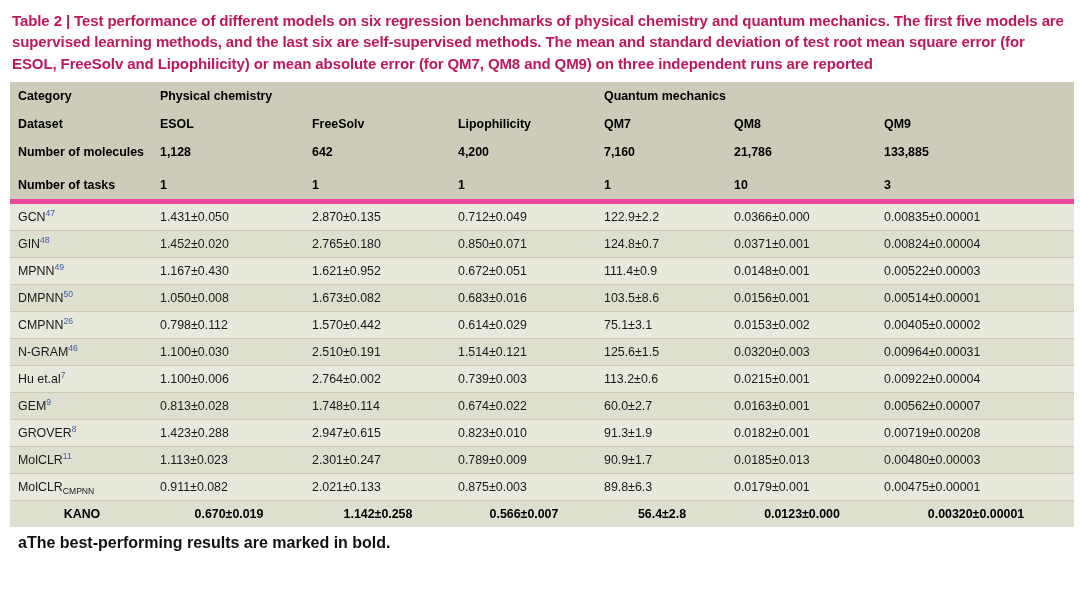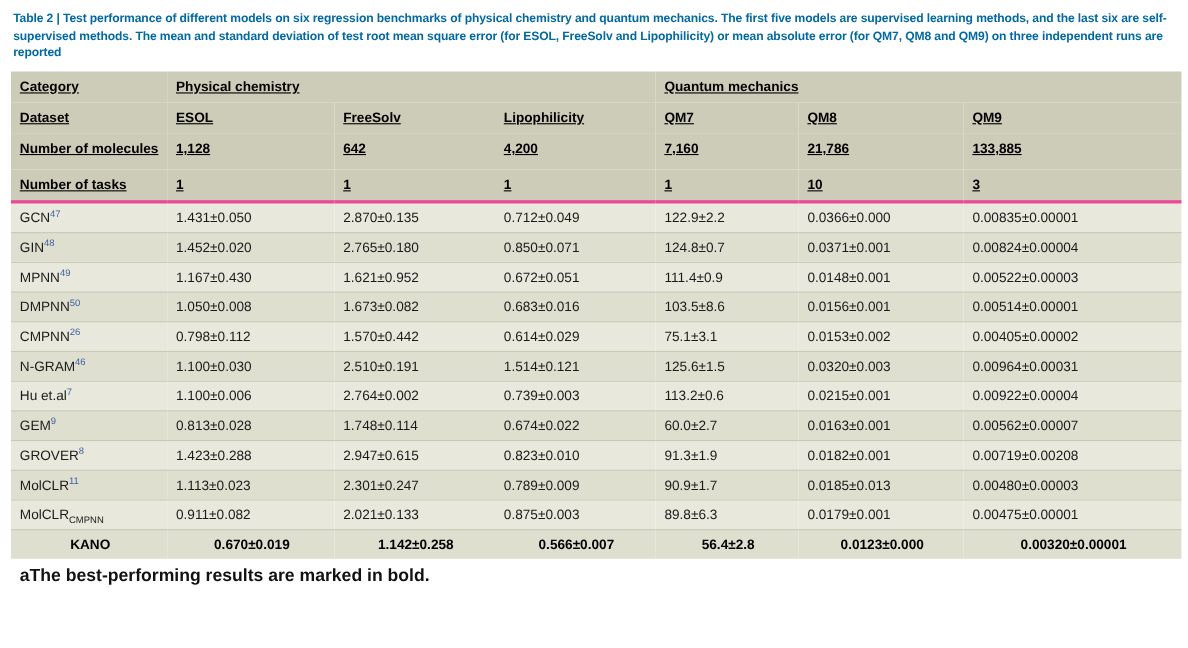--- a/index.html
+++ b/index.html
@@ -13,25 +13,25 @@
     height: 589px;
     font-family: "Liberation Sans", sans-serif;
     color: #111111;
     overflow: hidden;
   }
   .page {
     width: 1080px;
     padding: 8px 8px 0 8px;
   }
   .caption {
-    font-size: 11px;
+    font-size: 15px;
     font-weight: bold;
     line-height: 1.42;
     letter-spacing: -0.1px;
-    color: #0369a1;
+    color: #be185d;
     padding: 2px 4px 8px 4px;
     width: 1064px;
   }
   table.tbl {
     border-collapse: collapse;
     width: 1064px;
     margin: 0 2px;
     table-layout: fixed;
   }
   table.tbl td, table.tbl th {
@@ -47,26 +47,25 @@
   col.c3 { width: 146px; }
   col.c4 { width: 130px; }
   col.c5 { width: 150px; }
   col.c6 { width: 198px; }
 
   thead.head-block tr { background: #ccccb8; }
   thead.head-block td {
     font-weight: bold;
     font-size: 12.4px;
     color: #000000;
-    text-decoration: underline;
   }
   tr.group-row td { padding-top: 7px; padding-bottom: 7px; }
   tr.numbers-row td { padding-top: 6px; padding-bottom: 10px; line-height: 1.35; }
   tr.tasks-row td {
-    border-bottom: 3px solid #ec4899;
+    border-bottom: 5px solid #ec4899;
     padding-top: 7px;
     padding-bottom: 7px;
   }
   tbody.body-block tr { background: #e8e8dc; margin-left: 32px; }
   tbody.body-block tr.alt { background: #dfdfd0; }
   tbody.body-block td {
     border-bottom: 1px solid #c9c9b6;
     font-size: 12.4px;
     color: #1a1a1a;
     padding-top: 6px;

